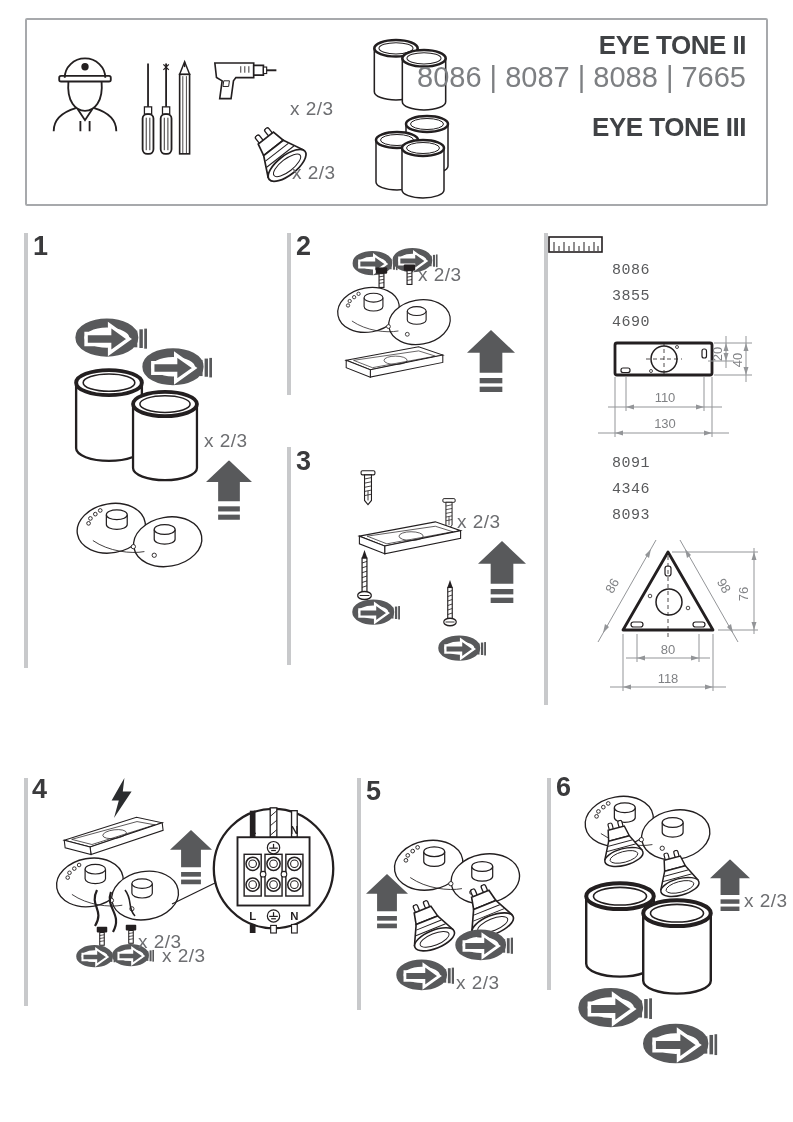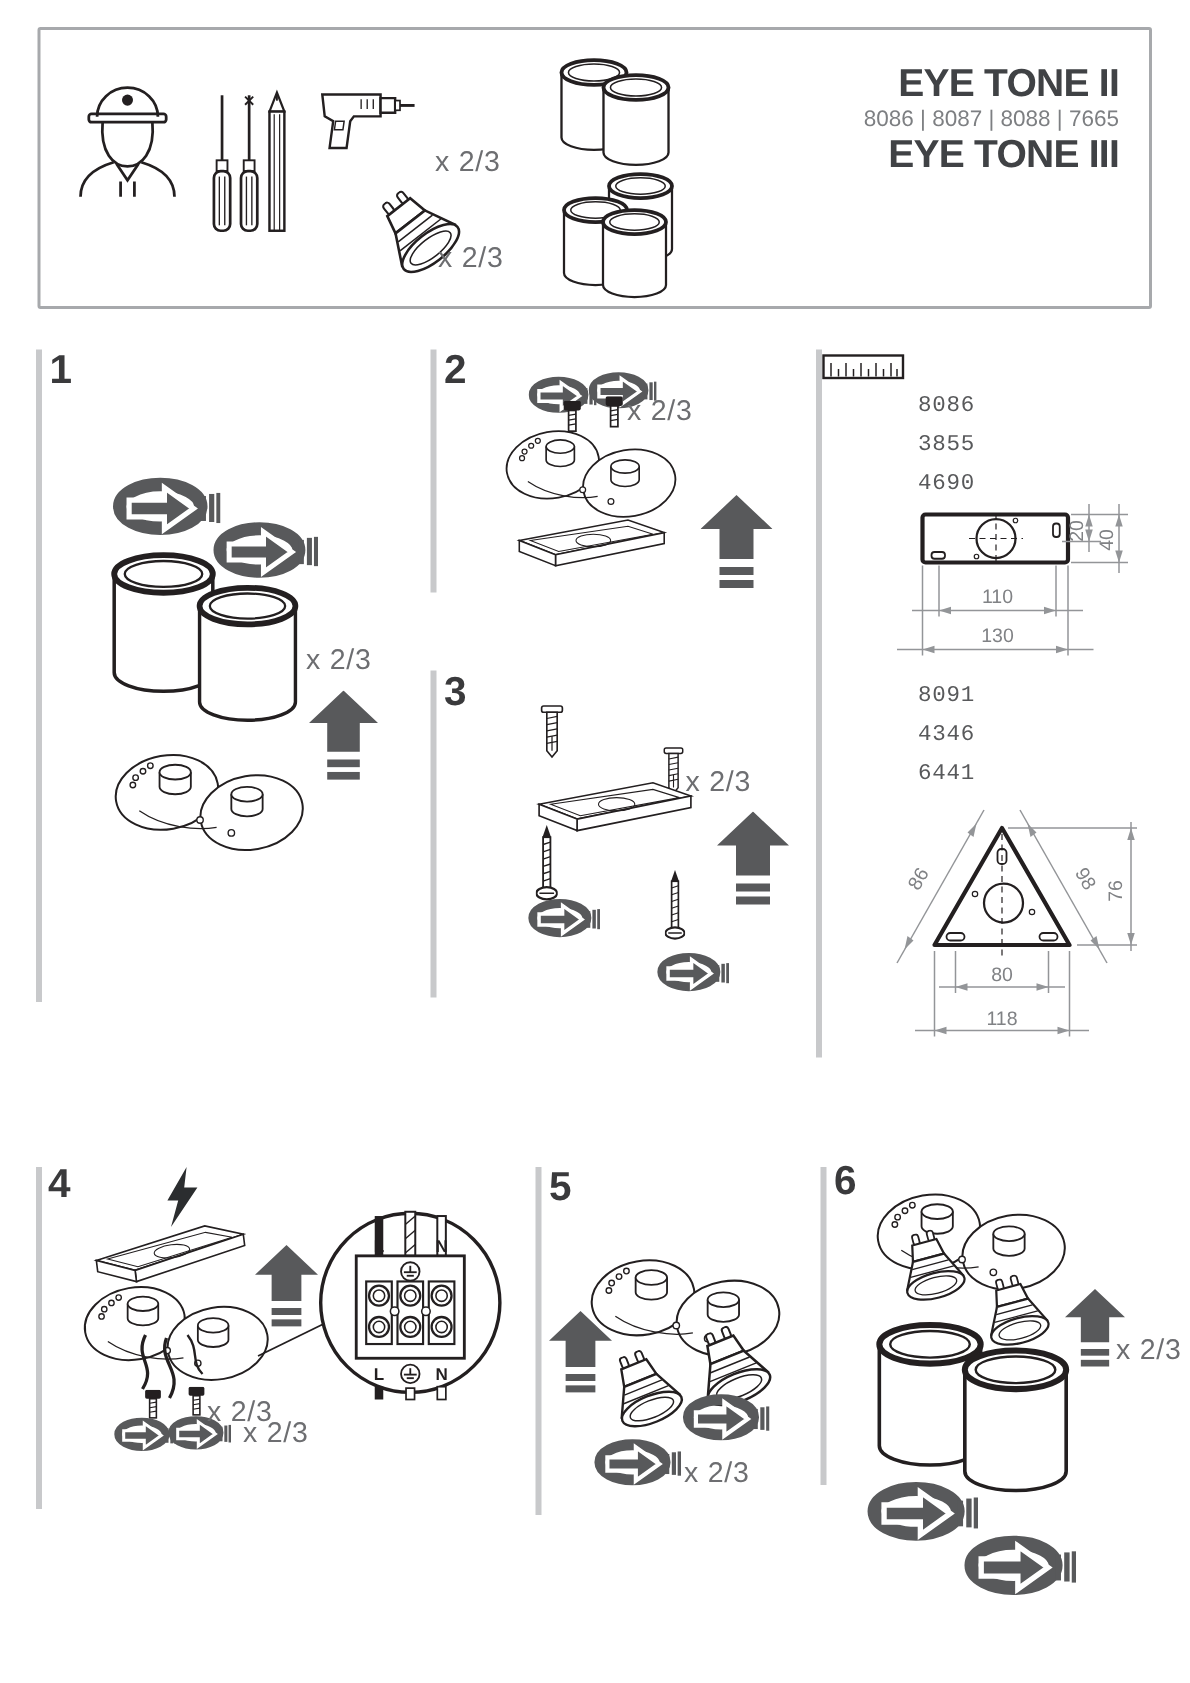--- a/index.html
+++ b/index.html
@@ -1,24 +1,24 @@
 <!DOCTYPE html>
 <html><head>
 <meta charset="utf-8">
 <style>
   html,body{margin:0;padding:0;background:#fff;}
   #page{position:relative;width:793px;height:1122px;background:#fff;overflow:hidden;
         font-family:"Liberation Sans",sans-serif;}
   .abs{position:absolute;}
   #header-box{position:absolute;left:25px;top:18px;width:739px;height:184px;
               border:2px solid #a7a9ac;border-radius:2px;background:#fff;}
-  .titles{position:absolute;right:20px;top:22px;text-align:right;white-space:nowrap;}
+  .titles{position:absolute;right:20px;top:12px;text-align:right;white-space:nowrap;}
   .ptitle{font-size:26px;font-weight:bold;color:#404245;letter-spacing:-0.5px;line-height:1.05;}
-  .pcodes{font-size:15px;color:#7d7f82;letter-spacing:0px;line-height:1.1;margin-top:3px;}
-  .prod2{}
+  .pcodes{font-size:29px;color:#7d7f82;letter-spacing:0px;line-height:1.1;margin-top:3px;}
+  .prod2{margin-top:20px;}
   .qty{position:absolute;font-size:19px;color:#6d6e71;letter-spacing:0.5px;white-space:nowrap;}
   .stepnum{position:absolute;font-size:27px;font-weight:bold;color:#3a3a3c;line-height:1;}
   .divider{position:absolute;width:4px;background:#c8c9cb;}
   .models{position:absolute;font-size:15px;color:#58595b;font-family:Liberation Mono, monospace;}
   .models div{margin-bottom:9px;letter-spacing:0.5px;}
   svg{overflow:visible;}
   text{font-family:"Liberation Sans",sans-serif;}
 </style>
 </head>
 <body>
@@ -327,21 +327,21 @@
   </g>
   <text x="85" y="72" font-size="13" fill="#808285" text-anchor="middle">110</text>
   <text x="85" y="98" font-size="13" fill="#808285" text-anchor="middle">130</text>
   <text x="142" y="24" font-size="13" fill="#808285" text-anchor="middle" transform="rotate(-90 142 24)">20</text>
   <text x="162" y="30" font-size="13" fill="#808285" text-anchor="middle" transform="rotate(-90 162 30)">40</text>
 </svg>
 
 <div class="models" style="left:612px;top:455px">
   <div>8091</div>
   <div>4346</div>
-  <div>6441</div>
+  <div>8093</div>
 </div>
 
 <svg class="abs" style="left:578px;top:528px" width="214" height="165" viewBox="0 0 214 165">
   <path d="M90,24 L135,102 L45,102 Z" fill="#fff" stroke="#231f20" stroke-width="2.8" stroke-linejoin="round"></path>
   <circle cx="91" cy="74" r="13" fill="none" stroke="#231f20" stroke-width="1.5"></circle>
   <line x1="90" y1="28" x2="90" y2="112" stroke="#231f20" stroke-width="0.8" stroke-dasharray="4,3"></line>
   <rect x="87" y="38" width="6" height="10" rx="2.5" fill="none" stroke="#231f20" stroke-width="1.2"></rect>
   <rect x="53" y="94" width="12" height="5" rx="2.5" fill="none" stroke="#231f20" stroke-width="1.2"></rect>
   <rect x="115" y="94" width="12" height="5" rx="2.5" fill="none" stroke="#231f20" stroke-width="1.2"></rect>
   <circle cx="72" cy="68" r="1.8" fill="none" stroke="#231f20" stroke-width="0.8"></circle>

